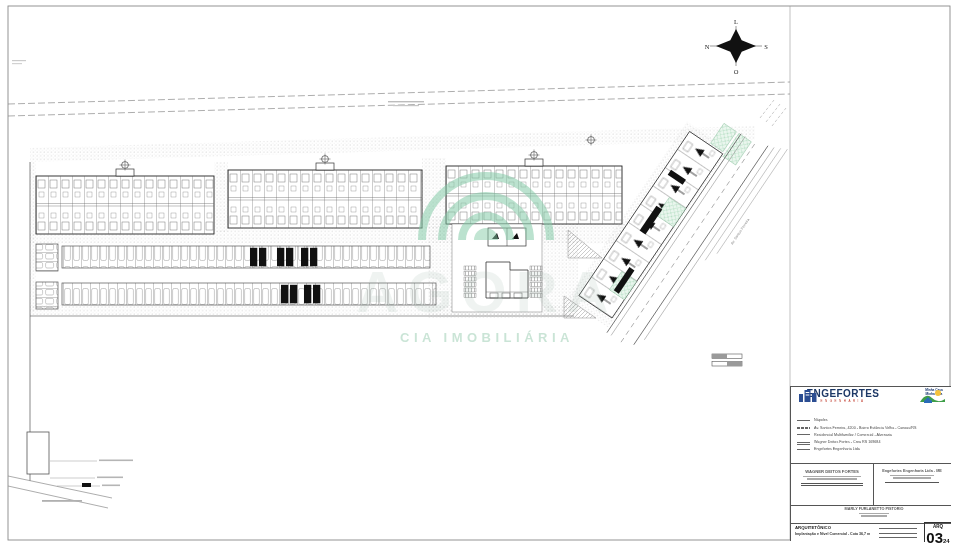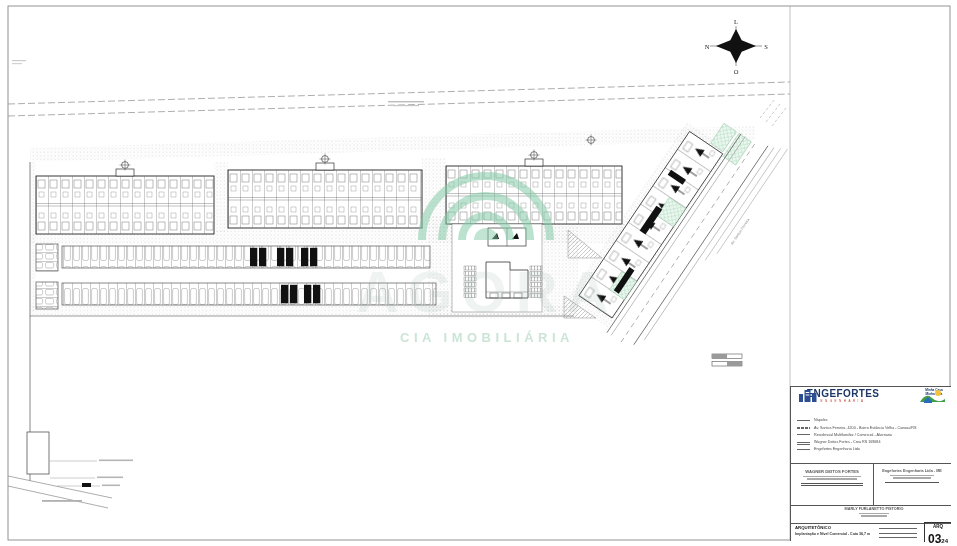--- a/index.html
+++ b/index.html
@@ -27,21 +27,21 @@
   .sm{height:1.3px;background:#aaa;margin:1.6px auto 0 auto;}
   .sigline{height:0;border-top:1px solid #555;margin:3px auto 0 auto;}
   .ccell{position:absolute;top:118px;left:40px;width:86px;height:18px;text-align:center;}
   .ccell .signame{margin-top:2px;font-size:3.8px;}
   .dblock{position:absolute;top:136px;left:0;width:160px;height:18px;}
   .disc{position:absolute;left:4px;top:2px;font-size:4.3px;font-weight:bold;color:#222;}
   .subj{position:absolute;left:4px;top:9px;font-size:3.6px;font-weight:bold;color:#333;white-space:nowrap;}
   .fline{position:absolute;left:88px;width:38px;border-top:0.8px solid #666;}
   .arqcell{position:absolute;left:133px;top:-1px;width:26px;height:19px;border-left:1px solid #333;border-top:1px solid #333;text-align:center;}
   .arqcode{font-size:4.5px;font-weight:bold;color:#111;line-height:5px;margin-top:1px;}
-  .arqnum{font-size:12px;font-weight:bold;color:#111;line-height:12px;display:inline-block;}
+  .arqnum{font-size:15px;font-weight:bold;color:#111;line-height:12px;display:inline-block;}
   .arqtot{font-size:6px;font-weight:bold;color:#111;display:inline-block;vertical-align:baseline;}
 </style>
 </head>
 <body>
 
 <div class="sheet">
 
 <svg width="957" height="546" viewBox="0 0 957 546">
   <defs>
     <pattern id="stip" width="3.6" height="3.6" patternUnits="userSpaceOnUse">

